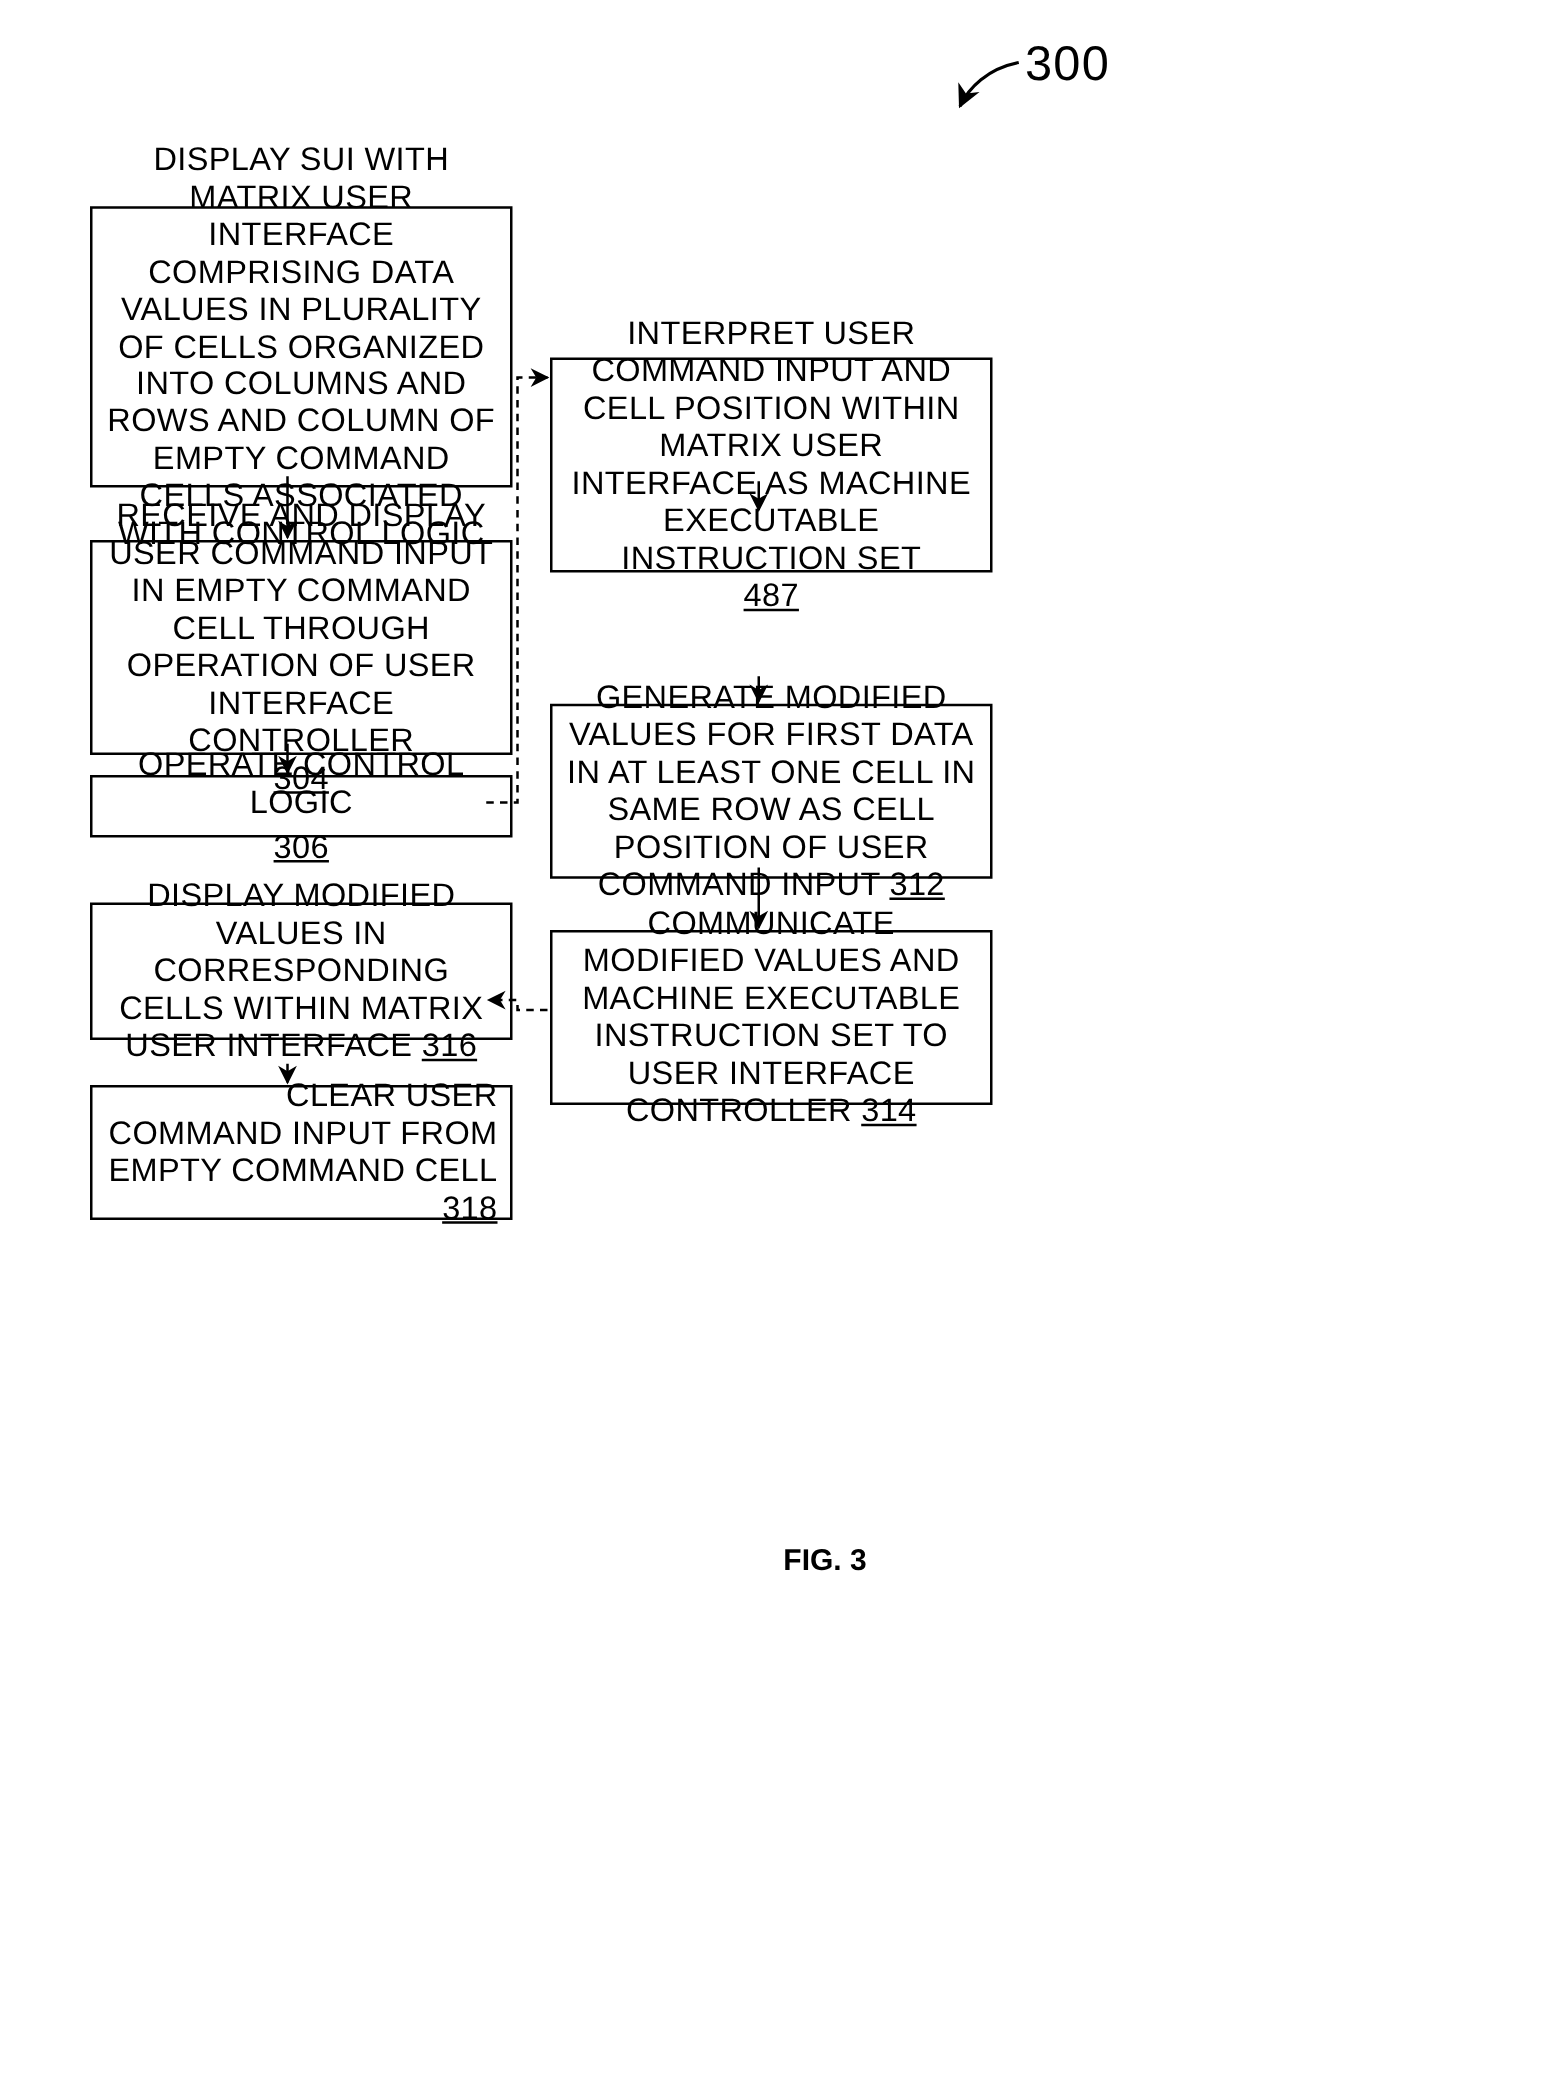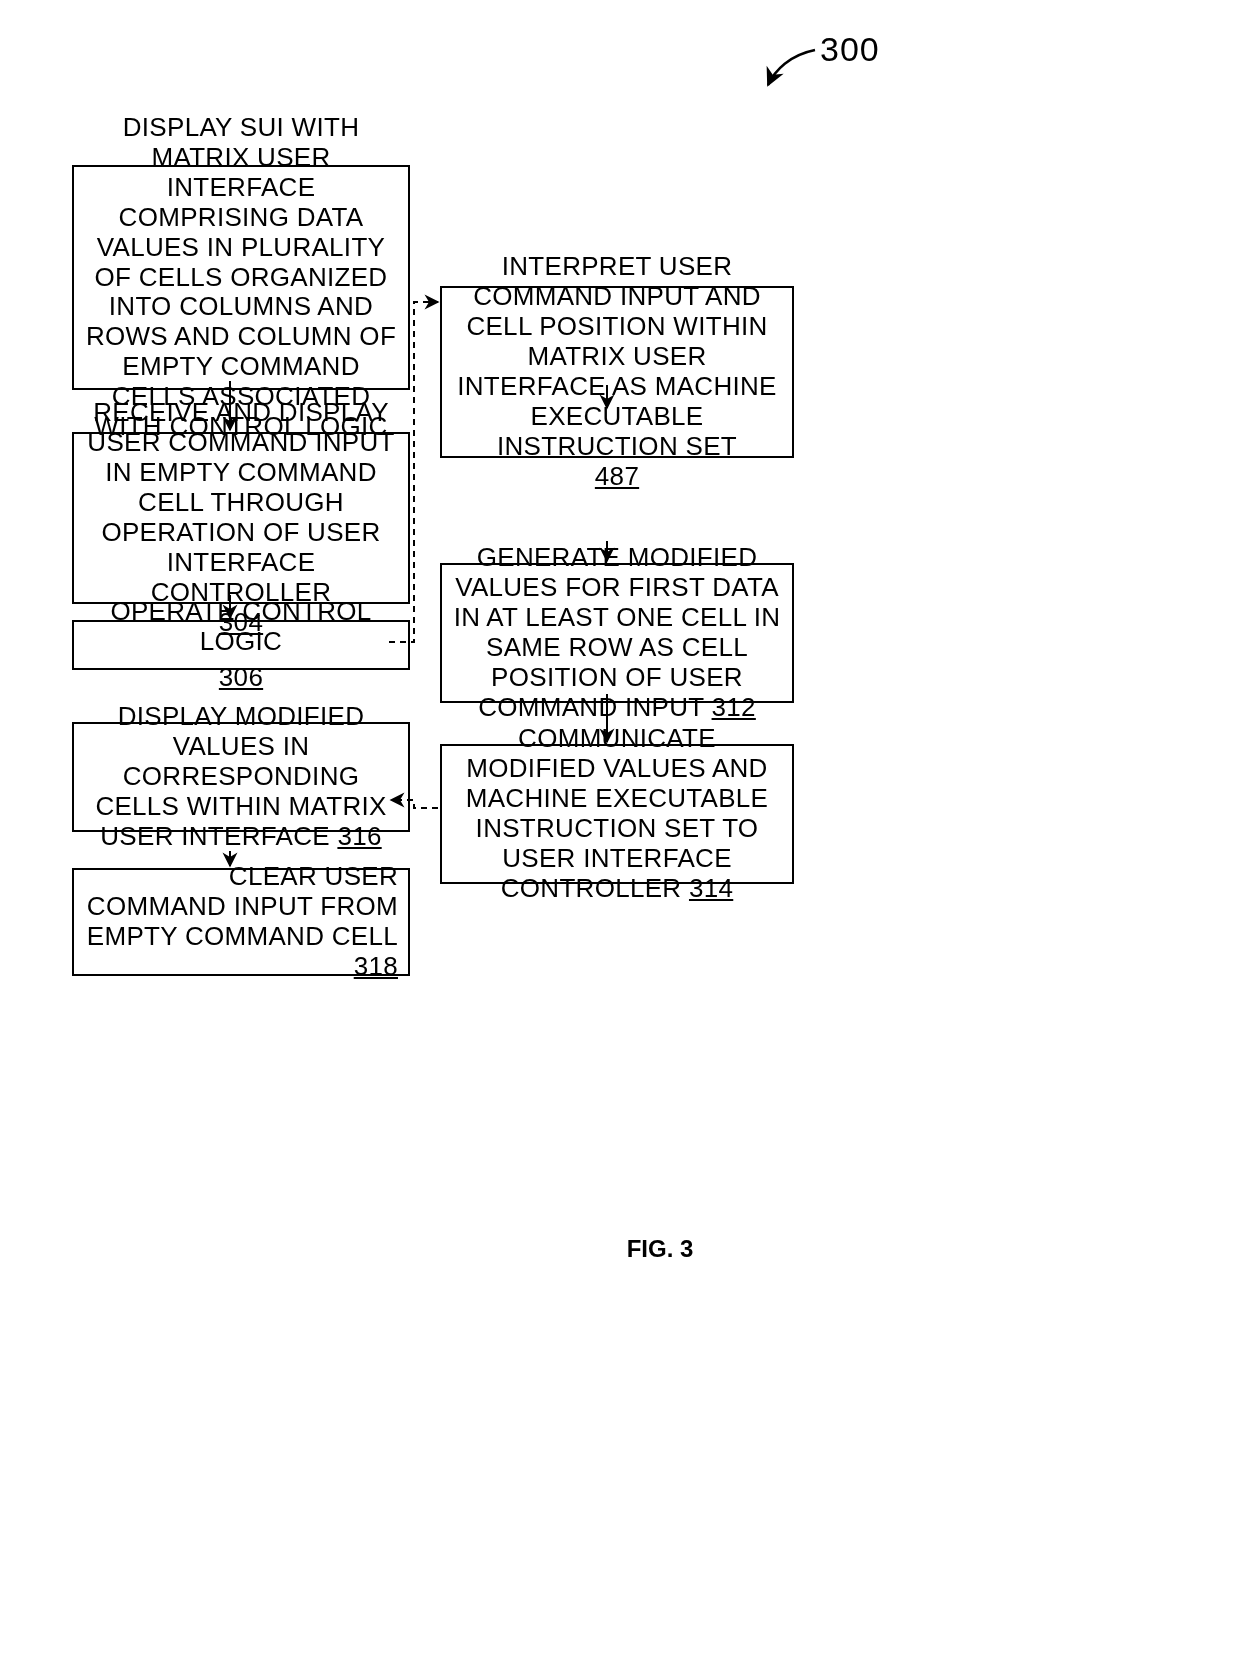--- a/index.html
+++ b/index.html
@@ -42,21 +42,21 @@
   .fig-caption {
     position: absolute;
     font-family: Arial, Helvetica, sans-serif;
     font-weight: bold;
     font-size: 24px;
     text-align: center;
     padding-left: 40px;
   }
   .label300 {
     position: absolute;
-    font-size: 34px;
+    font-size: 39px;
     font-family: "Arial Narrow", Arial, sans-serif;
     letter-spacing: 1px;
   }
 </style>
 </head>
 <body>
 
 <div class="page">
 
   <div class="label300" style="left:820px; top:30px;">300</div>

